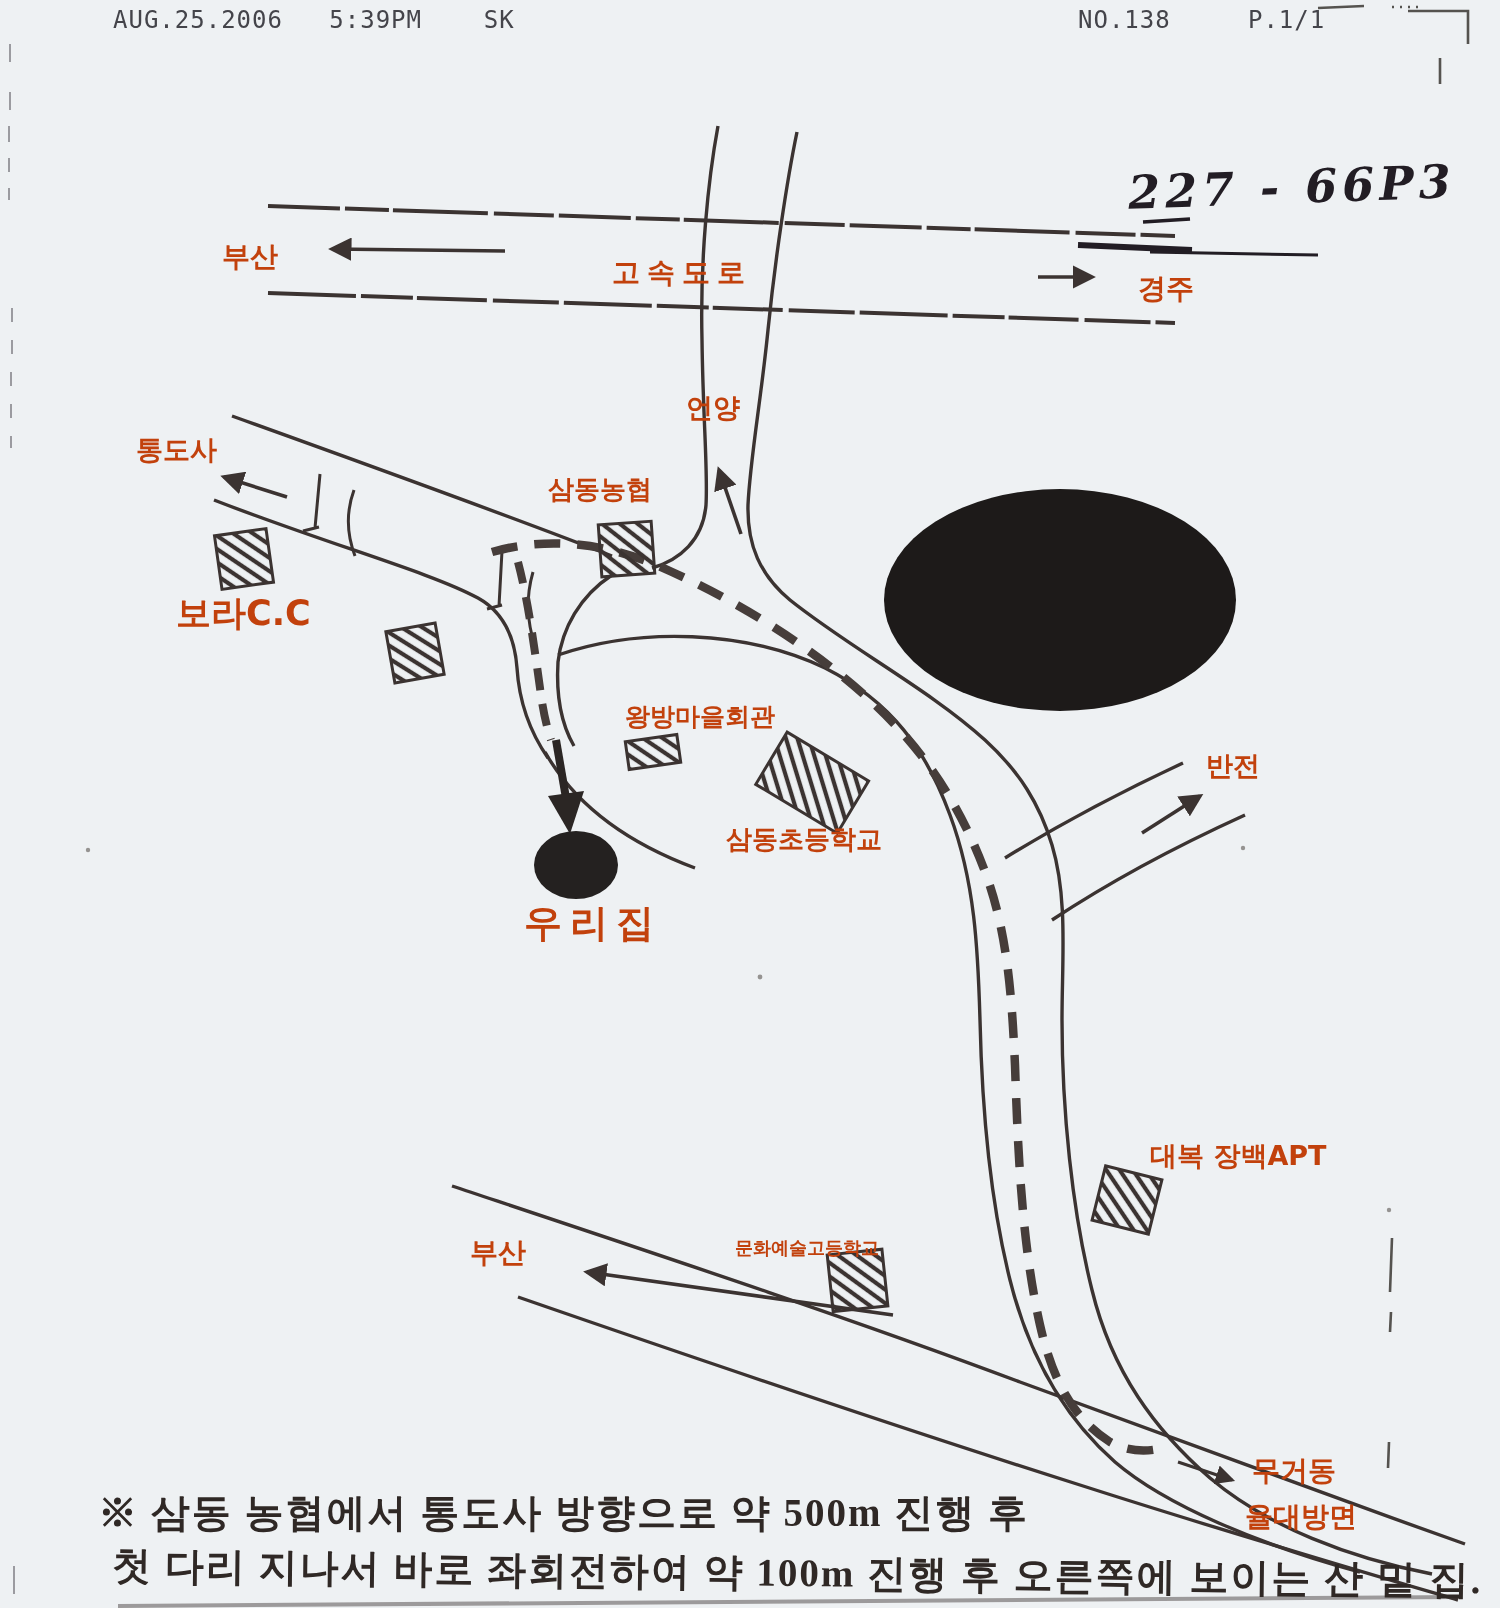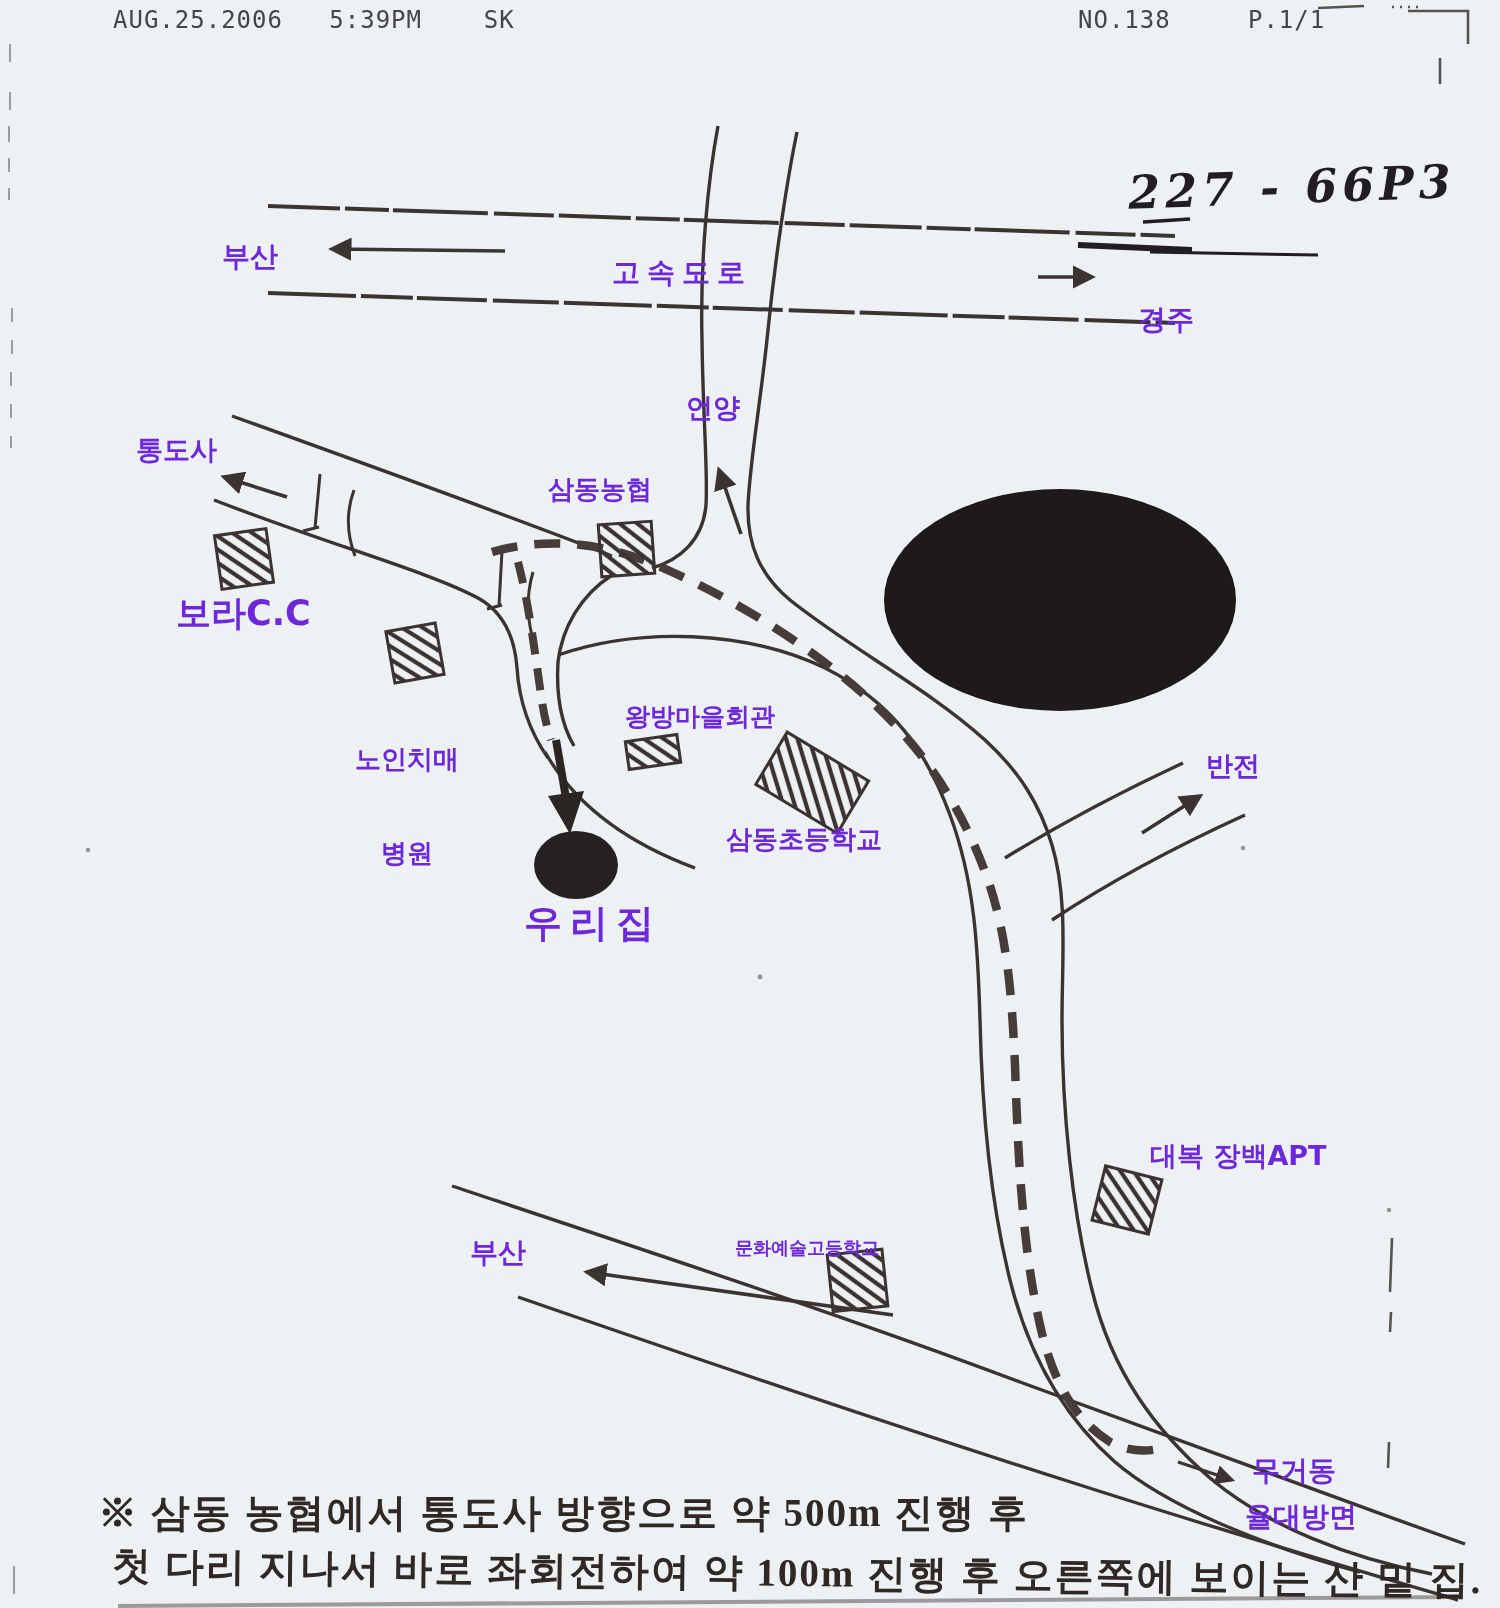--- a/index.html
+++ b/index.html
@@ -7,21 +7,21 @@
     position:relative;
     width:1500px;height:1608px;
     background:#eef1f3;
     overflow:hidden;
     font-family:"DejaVu Sans",sans-serif;
     text-decoration:underline;
   }
   svg.draw{position:absolute;left:0;top:0;width:1500px;height:1608px;}
   .lbl{
     position:absolute;
-    color:#6d28d9;
+    color:#c2410c;
     font-family:"DejaVu Sans","Liberation Sans",sans-serif;
     font-weight:700;
     white-space:pre;
     line-height:1.2;
   }
   .hdr{
     position:absolute;
     color:#44444a;
     font-family:"DejaVu Sans Mono","Liberation Mono",monospace;
     font-size:24px;
@@ -163,31 +163,27 @@
     <path d="M118,1606 L1462,1597" stroke="#3b3331" stroke-width="4" opacity="0.45"></path>
   </svg>
 
   <div class="hdr" style="left:113px;top:6px;">AUG.25.2006   5:39PM    SK</div>
   <div class="hdr" style="left:1078px;top:6px;">NO.138     P.1/1</div>
 
   <div class="handwriting" style="left:1128px;top:160px;">227 - 66P3</div>
 
   <div class="lbl" style="left:222px;top:240px;font-size:28px;">부산</div>
   <div class="lbl" style="left:612px;top:256px;font-size:28px;letter-spacing:7px;">고속도로</div>
-  <div class="lbl" style="left:1138px;top:272px;font-size:28px;margin-top:31px;">경주</div>
+  <div class="lbl" style="left:1138px;top:272px;font-size:28px;">경주</div>
 
   <div class="lbl" style="left:686px;top:392px;font-size:27px;">언양</div>
   <div class="lbl" style="left:136px;top:434px;font-size:27px;">통도사</div>
   <div class="lbl" style="left:548px;top:474px;font-size:26px;">삼동농협</div>
   <div class="lbl" style="left:176px;top:592px;font-size:35px;">보라C.C</div>
 
-  <div class="lbl" style="left:342px;top:682px;width:130px;text-align:center;font-size:26px;">
-    <div>노인치매</div>
-    <div>병원</div>
-  </div>
 
   <div class="lbl" style="left:598px;top:702px;font-size:25px;margin-left:27px;">왕방마을회관</div>
   <div class="lbl" style="left:726px;top:824px;font-size:26px;">삼동초등학교</div>
   <div class="lbl" style="left:524px;top:901px;font-size:38px;letter-spacing:8px;">우리집</div>
   <div class="lbl" style="left:1206px;top:750px;font-size:27px;">반전</div>
 
   <div class="lbl" style="left:1150px;top:1140px;font-size:27px;">대복 장백APT</div>
   <div class="lbl" style="left:735px;top:1237px;font-size:18px;text-align:right;">문화예술고등학교</div>
   <div class="lbl" style="left:470px;top:1236px;font-size:28px;">부산</div>
 

